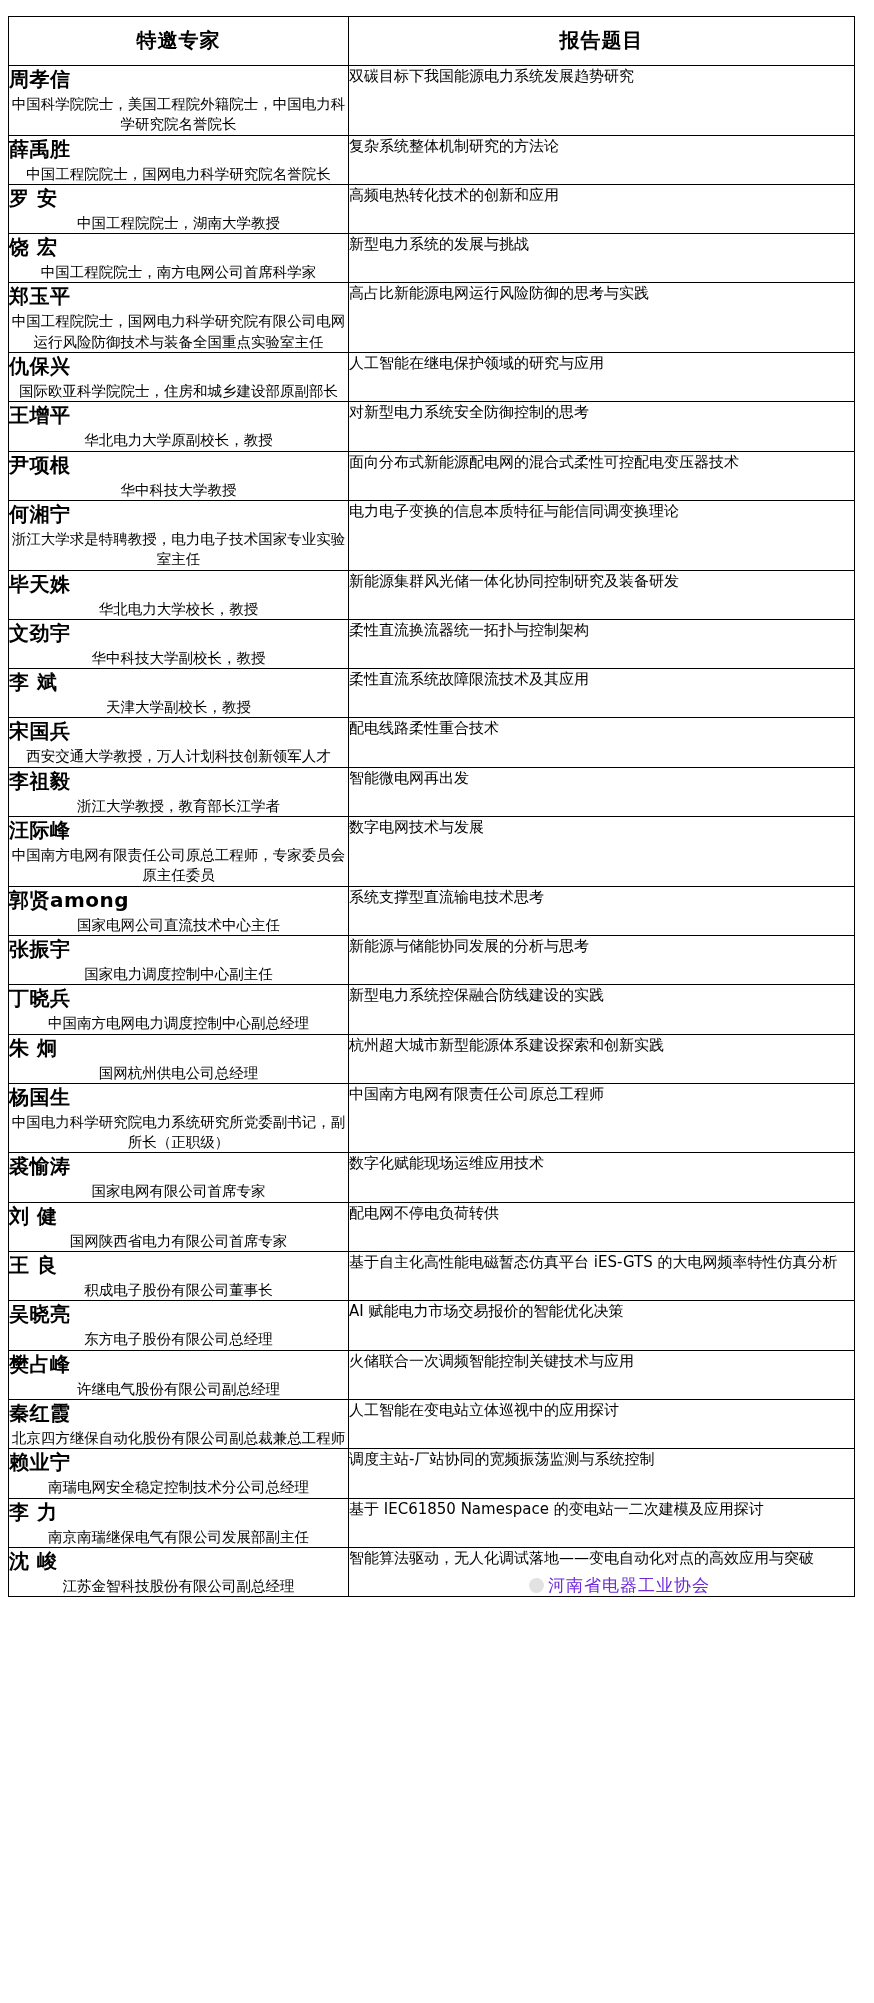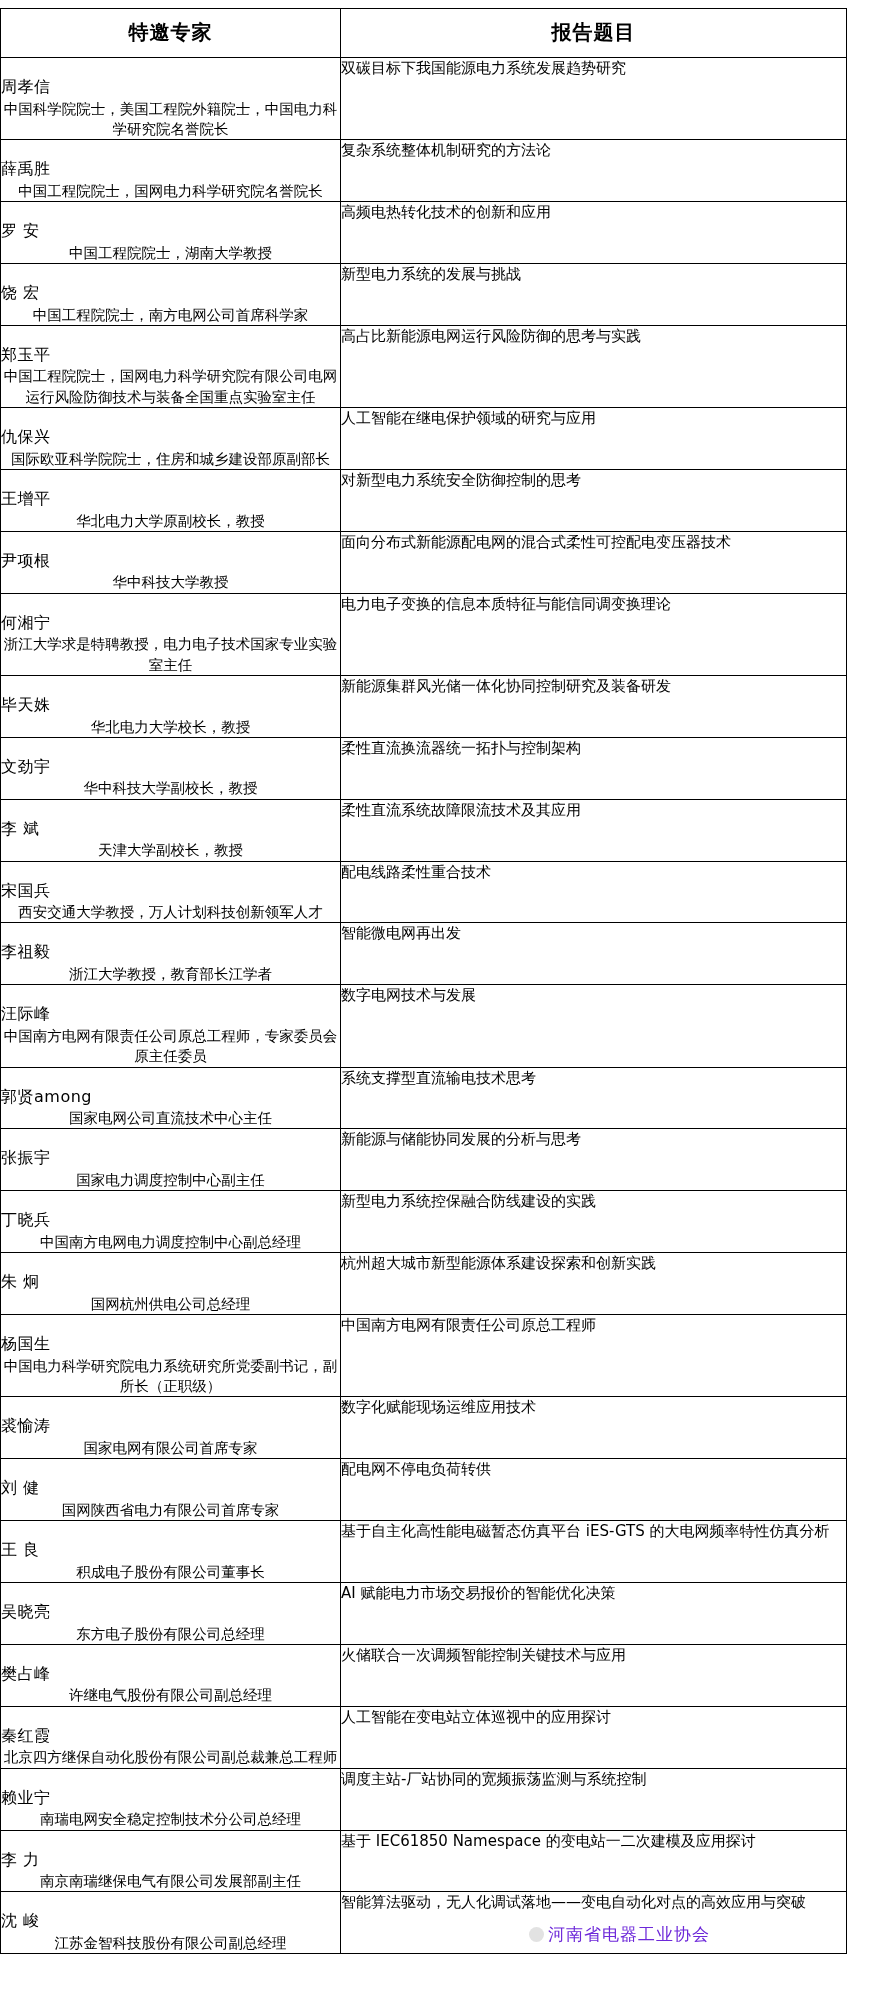--- a/index.html
+++ b/index.html
@@ -9,21 +9,21 @@
   }
   body {
     width: 874px;
     font-family: "Liberation Sans", "DejaVu Sans", sans-serif;
     color: #000000;
     -webkit-font-smoothing: antialiased;
   }
   .page {
     width: 720px;
     box-sizing: border-box;
-    padding: 0;
+    padding: 8px;
     position: relative;
   }
   table.speaker-table {
     width: 846px;
     margin: 8px auto 0 auto;
     border-collapse: collapse;
     table-layout: fixed;
   }
   table.speaker-table col.col-name { width: 340px; }
   table.speaker-table col.col-topic { width: 506px; }
@@ -45,26 +45,25 @@
   .cell-name {
     padding: 5px 6px 6px 8px;
   }
   .cell-topic {
     padding: 5px 10px 6px 10px;
     font-size: 15px;
     line-height: 1.45;
     font-family: "DejaVu Sans", "Liberation Sans", sans-serif;
   }
   .name {
-    font-size: 16px;
-    font-weight: normal;
+    font-size: 20px;
+    font-weight: bold;
     line-height: 1.35;
     letter-spacing: 0.5px;
     font-family: "DejaVu Sans", "Liberation Sans", sans-serif;
-    margin-top: 18px;
   }
   .affil {
     font-size: 14.5px;
     line-height: 1.4;
     margin-top: 1px;
     font-family: "DejaVu Sans", "Liberation Sans", sans-serif;
     text-align: center;
   }
   .watermark {
     position: absolute;

